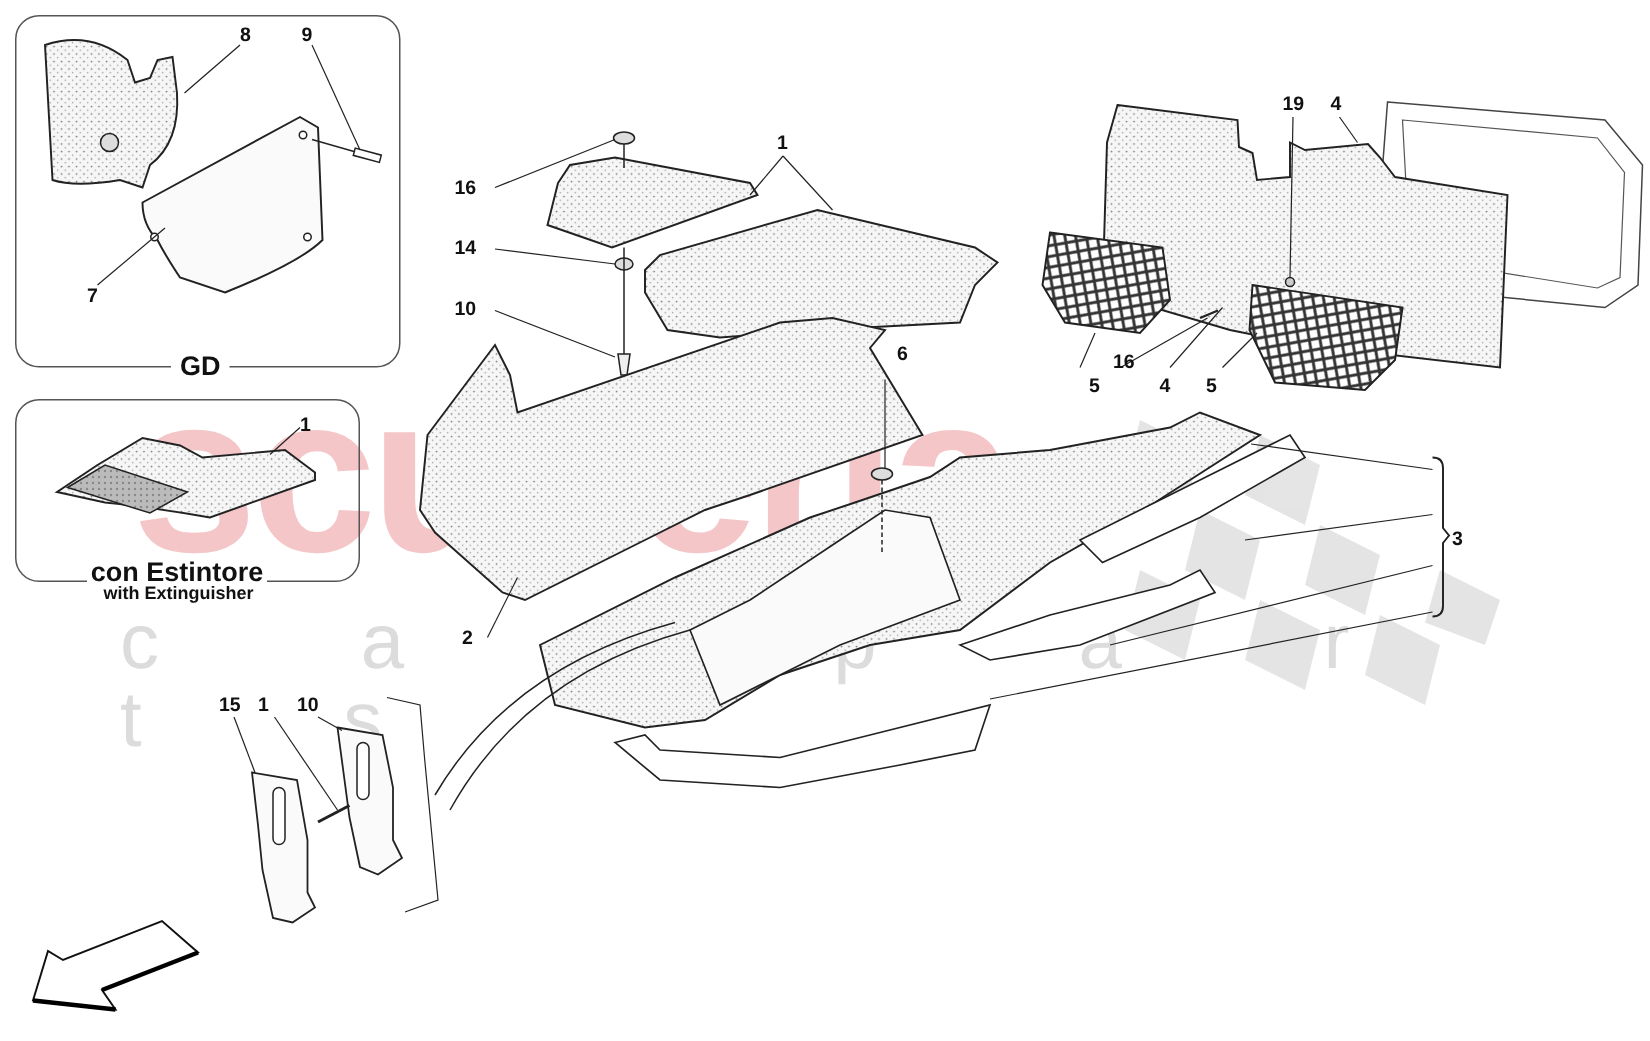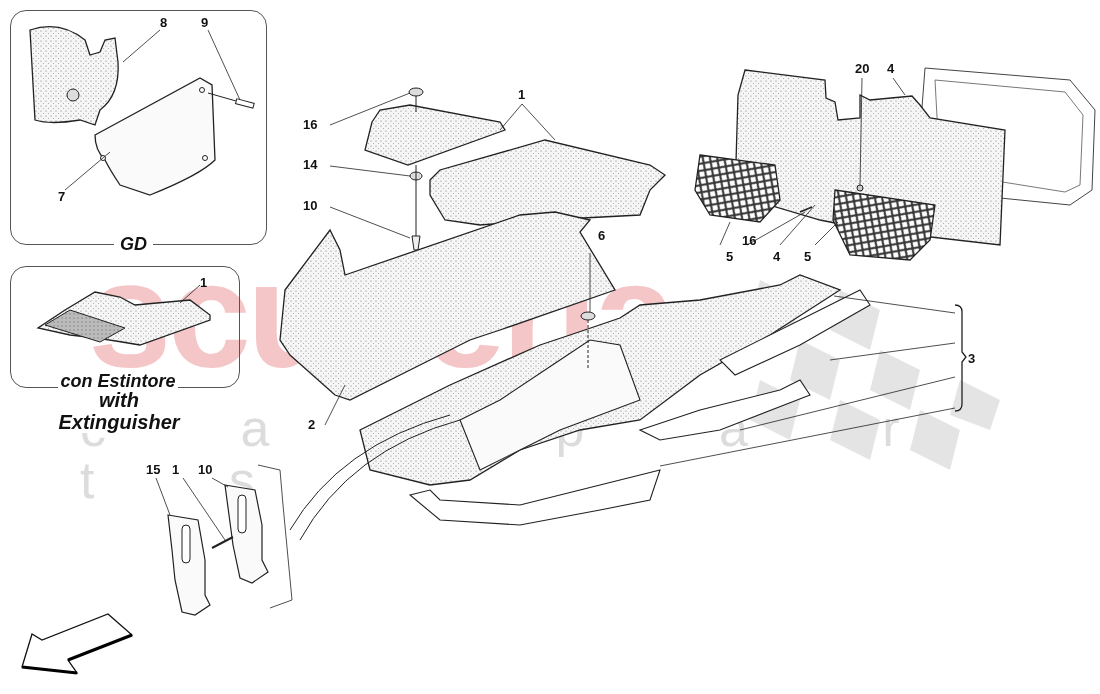--- a/index.html
+++ b/index.html
@@ -2,21 +2,21 @@
 <html><head>
 <meta charset="utf-8">
 <style>
   html, body { margin: 0; padding: 0; background: #ffffff; }
   body { width: 1100px; height: 694px; position: relative; overflow: hidden; font-family: "Liberation Sans", sans-serif; }
   .stage { position: absolute; left: 0; top: 0; width: 1100px; height: 694px; }
   svg.art { position: absolute; left: 0; top: 0; width: 1100px; height: 694px; }
   .wm-main { position: absolute; font-family: "Liberation Sans", sans-serif; font-weight: bold; color: #f4c6c8; font-size: 150px; letter-spacing: -4px; line-height: 1; }
   .wm-sub { position: absolute; font-family: "Liberation Sans", sans-serif; color: #dcdcdc; font-size: 52px; line-height: 1; }
   .callout { position: absolute; font-family: "Liberation Sans", sans-serif; font-weight: bold; font-size: 13px; color: #111; line-height: 1; white-space: nowrap; }
-  .inset-title { position: absolute; font-family: "Liberation Sans", sans-serif; font-weight: bold; color: #111; line-height: 1.1; text-align: center; background: #fff; padding: 0 6px; font-style: italic; }
+  .inset-title { position: absolute; font-family: "Liberation Sans", sans-serif; font-weight: bold; color: #111; line-height: 1.1; text-align: center; background: #fff; padding: 0 6px; }
   .inset-box { position: absolute; border: 1.5px solid #555; border-radius: 16px; background: transparent; }
 </style>
 </head>
 <body>
 
 <div class="stage">
 
   <div class="wm-main" style="left:88px; top:240px;">scuderia</div>
   <div class="wm-sub" style="left:80px; top:402px; letter-spacing:60px;">c  a  r     p  a  r  t  s</div>
 
@@ -142,35 +142,35 @@
       <line x1="22" y1="667" x2="77" y2="673" stroke="#000" stroke-width="3"></line>
       <line x1="68" y1="660" x2="132" y2="635" stroke="#000" stroke-width="3"></line>
     </g>
   </svg>
 
   <div class="inset-box" style="left:10px; top:10px; width:255px; height:233px;"></div>
   <div class="inset-title" style="left:114px; top:235px; font-size:18px;">GD</div>
 
   <div class="inset-box" style="left:10px; top:266px; width:228px; height:120px;"></div>
   <div class="inset-title" style="left:58px; top:372px; font-size:18px; width:120px; padding:0;">con Estintore</div>
-  <div class="inset-title" style="left:40px; top:389px; font-size:20px; width:158px; padding:0;">with Extinguisher</div>
+  <div class="inset-title" style="left:40px; top:389px; font-size:12px; width:158px; padding:0;">with Extinguisher</div>
 
   <span class="callout" style="left:160px; top:16px;">8</span>
   <span class="callout" style="left:201px; top:16px;">9</span>
   <span class="callout" style="left:58px; top:190px;">7</span>
   <span class="callout" style="left:200px; top:276px;">1</span>
 
   <span class="callout" style="left:518px; top:88px;">1</span>
   <span class="callout" style="left:303px; top:118px;">16</span>
   <span class="callout" style="left:303px; top:158px;">14</span>
   <span class="callout" style="left:303px; top:199px;">10</span>
   <span class="callout" style="left:598px; top:229px;">6</span>
   <span class="callout" style="left:308px; top:418px;">2</span>
 
-  <span class="callout" style="left:855px; top:62px;">20</span>
+  <span class="callout" style="left:855px; top:62px;">19</span>
   <span class="callout" style="left:887px; top:62px;">4</span>
   <span class="callout" style="left:726px; top:250px;">5</span>
   <span class="callout" style="left:742px; top:234px;">16</span>
   <span class="callout" style="left:773px; top:250px;">4</span>
   <span class="callout" style="left:804px; top:250px;">5</span>
   <span class="callout" style="left:968px; top:352px;">3</span>
 
   <span class="callout" style="left:146px; top:463px;">15</span>
   <span class="callout" style="left:172px; top:463px;">1</span>
   <span class="callout" style="left:198px; top:463px;text-align:right;">10</span>

